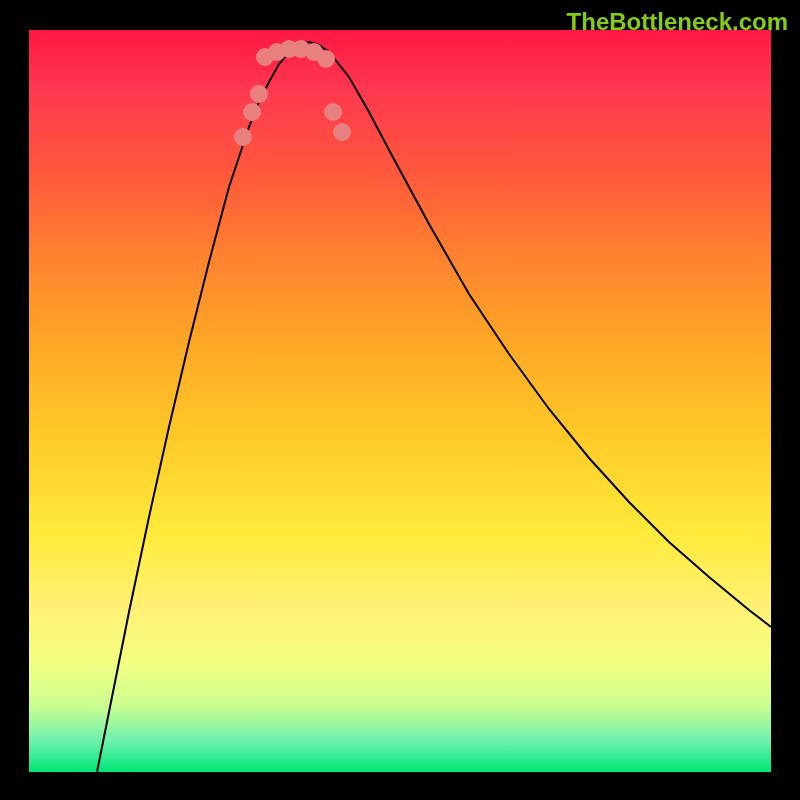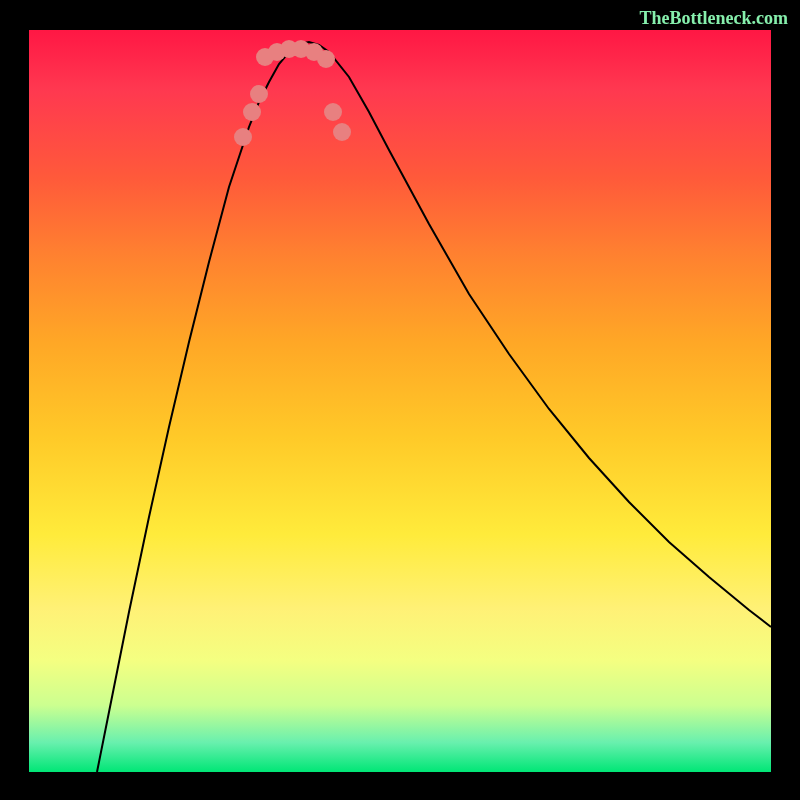--- a/index.html
+++ b/index.html
@@ -28,24 +28,24 @@
         #f4ff81 85%,
         #ccff90 91%,
         #69f0ae 96%,
         #00e676 100%
       );
     }
     .watermark {
       position: absolute;
       top: 8px;
       right: 12px;
-      font-family: Liberation Serif, serif;
-      font-size: 18px;
+      font-family: Liberation Sans, sans-serif;
+      font-size: 24px;
       font-weight: bold;
-      color: #86efac;
+      color: #84cc16;
       z-index: 10;
     }
     svg {
       position: absolute;
       left: 0;
       top: 0;
       width: 100%;
       height: 100%;
     }
   </style>

